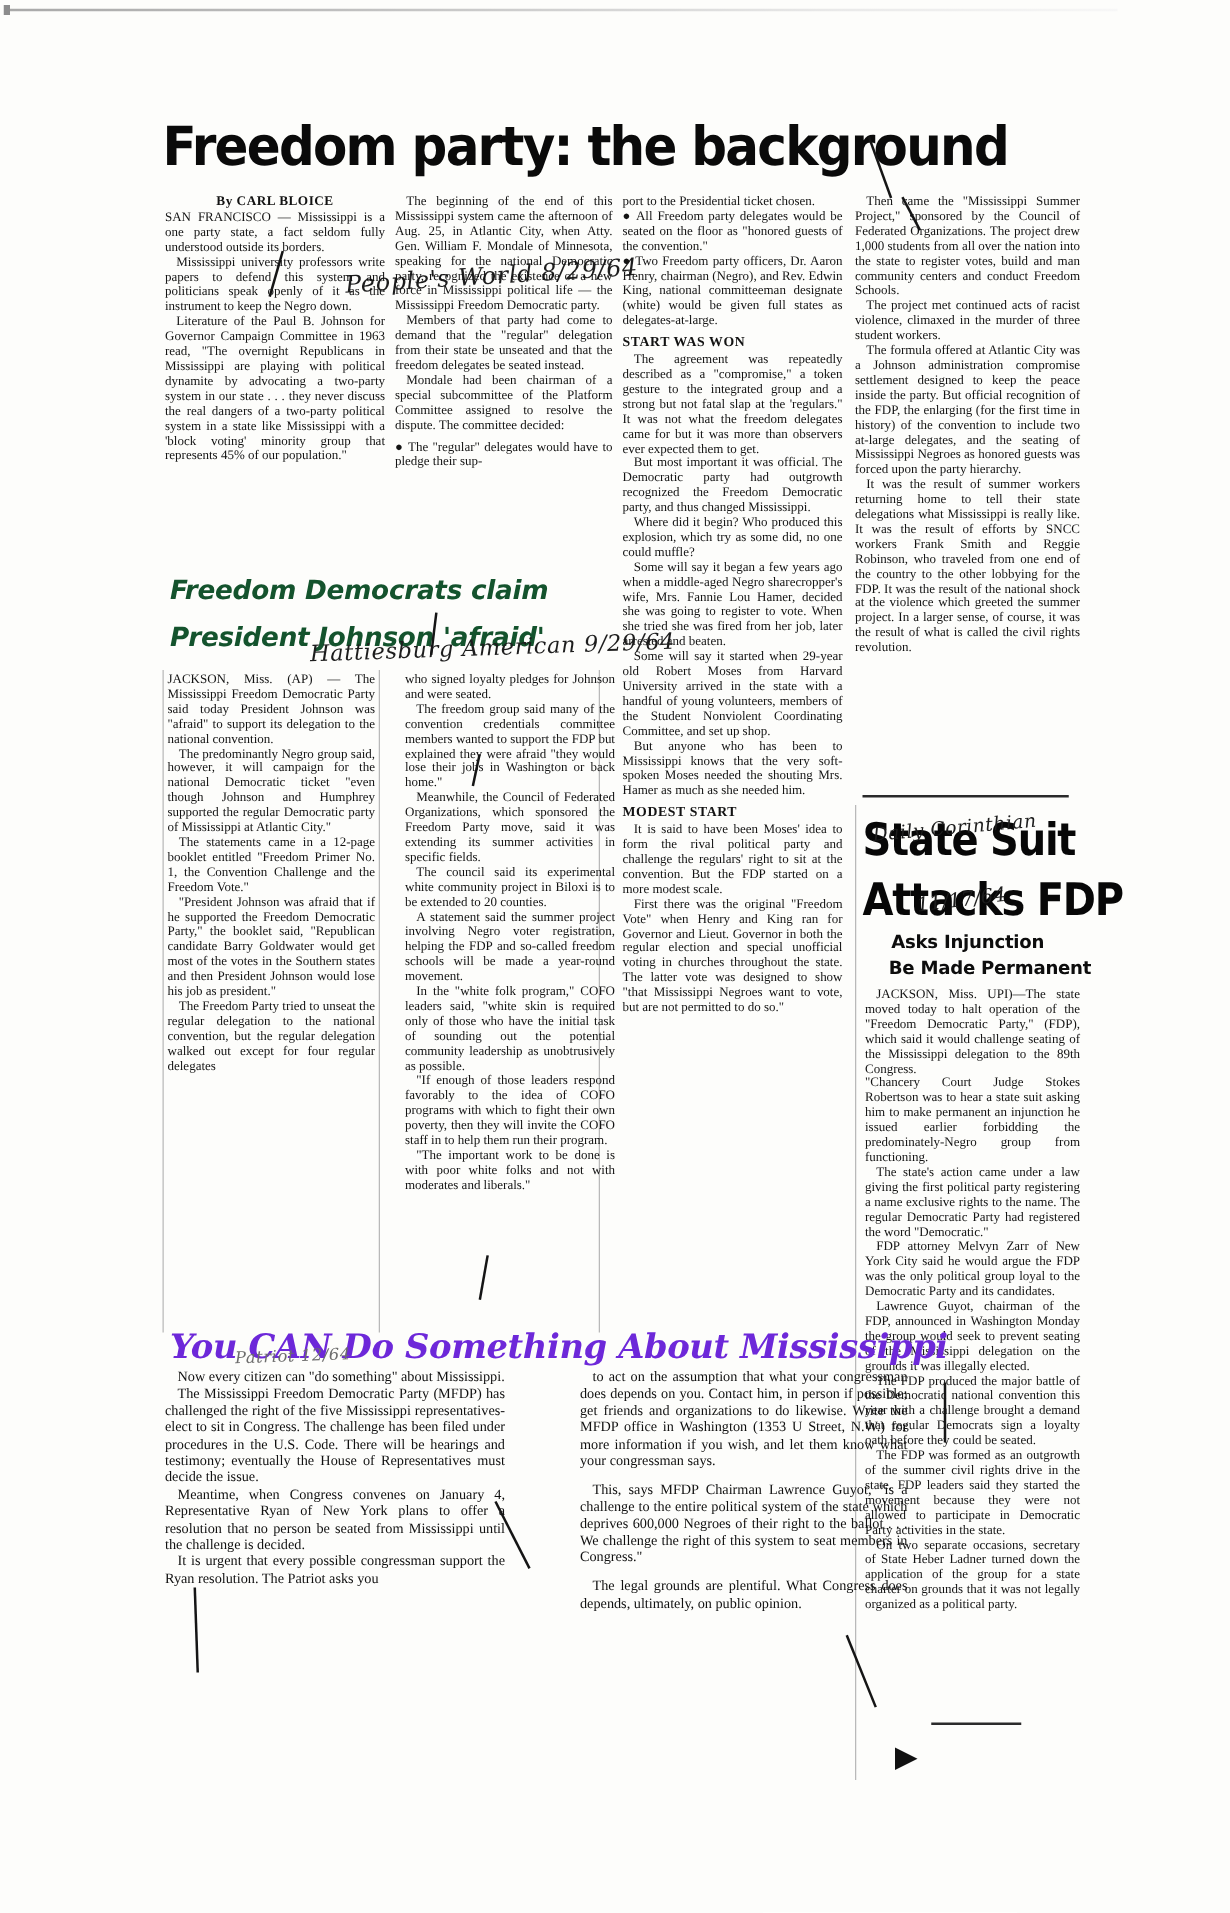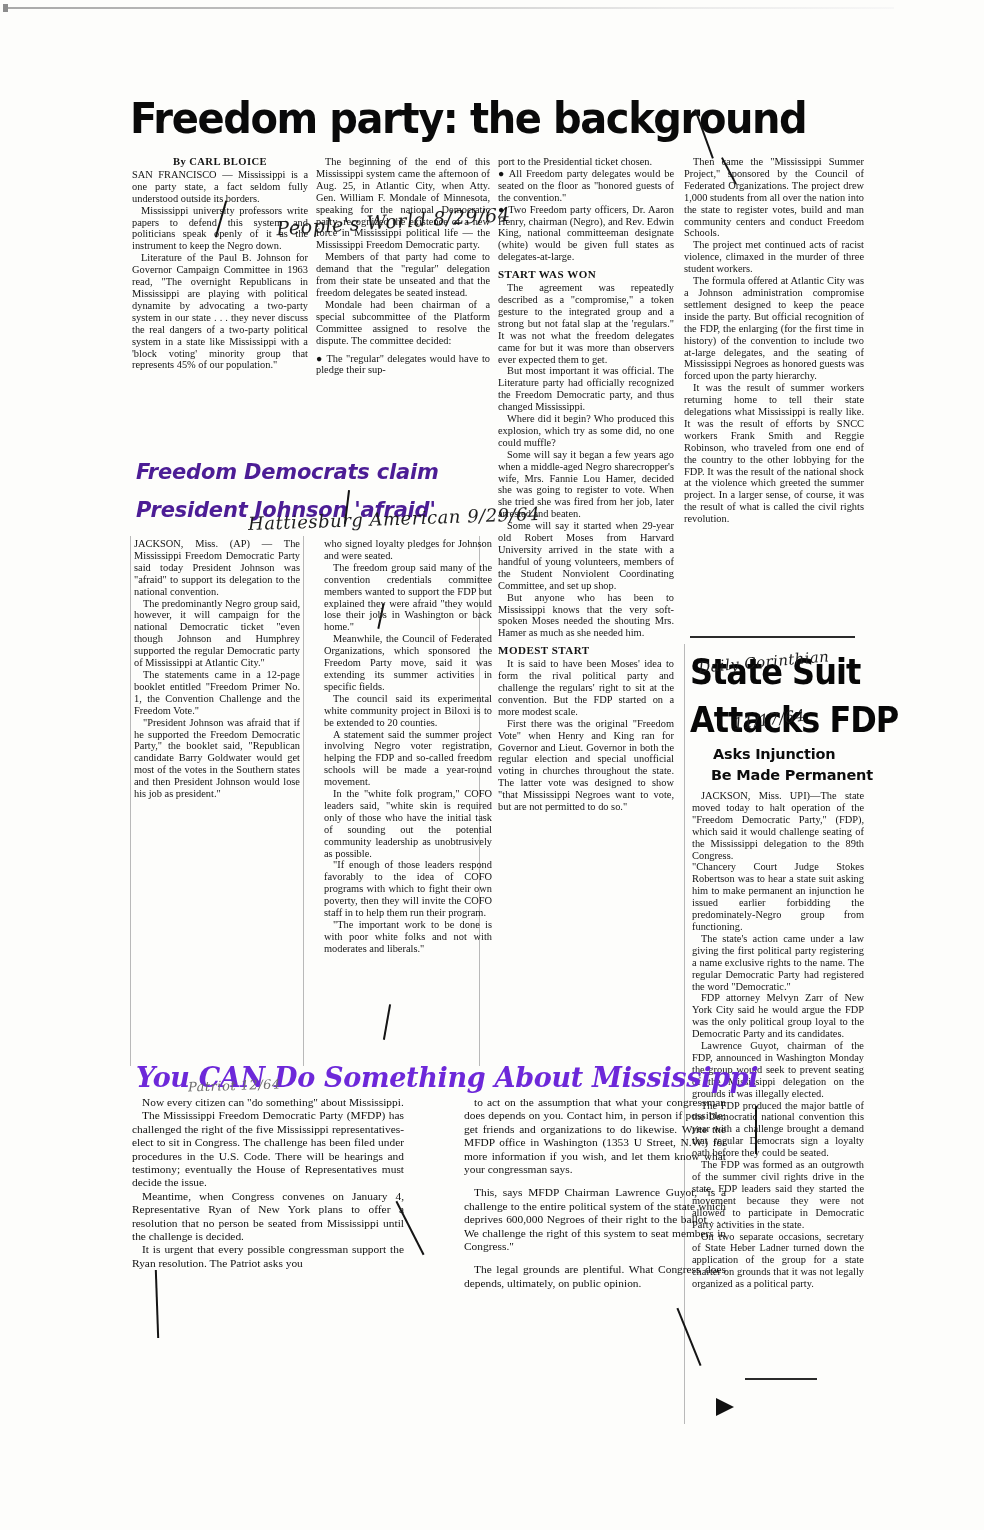--- a/index.html
+++ b/index.html
@@ -148,21 +148,21 @@
     height: 2px;
     background: #2a2a2a;
   }
 
   
   .head-italic {
     position: absolute;
     font-family: "DejaVu Sans", sans-serif;
     font-style: italic;
     font-weight: 700;
-    color: #4c1d95;
+    color: #14532d;
     white-space: nowrap;
   }
   .head-fd1 { left: 8px; top: 382px; font-size: 21px; letter-spacing: -.2px; }
   .head-fd2 { left: 8px; top: 420px; font-size: 21px; letter-spacing: -.2px; }
 
   
   .head-ss {
     position: absolute;
     font-family: "DejaVu Sans", sans-serif;
     font-weight: 700;
@@ -253,21 +253,21 @@
       <p>Mondale had been chairman of a special subcommittee of the Platform Committee assigned to resolve the dispute. The committee decided:</p>
       <p class="bullet" style="margin-top:6px;">● The "regular" delegates would have to pledge their sup-</p>
     </div>
 
     <div class="col" style="left:370px; top:78px; width:176px;">
       <p class="noind">port to the Presidential ticket chosen.</p>
       <p class="bullet">● All Freedom party delegates would be seated on the floor as "honored guests of the convention."</p>
       <p class="bullet">● Two Freedom party officers, Dr. Aaron Henry, chairman (Negro), and Rev. Edwin King, national committeeman designate (white) would be given full states as delegates-at-large.</p>
       <h4>START WAS WON</h4>
       <p>The agreement was repeatedly described as a "compromise," a token gesture to the integrated group and a strong but not fatal slap at the 'regulars." It was not what the freedom delegates came for but it was more than observers ever expected them to get.</p>
-      <p>But most important it was official. The Literature party had officially recognized the Freedom Democratic party, and thus changed Mississippi.</p>
+      <p>But most important it was official. The Democratic party had outgrowth recognized the Freedom Democratic party, and thus changed Mississippi.</p>
       <p>Where did it begin? Who produced this explosion, which try as some did, no one could muffle?</p>
       <p>Some will say it began a few years ago when a middle-aged Negro sharecropper's wife, Mrs. Fannie Lou Hamer, decided she was going to register to vote. When she tried she was fired from her job, later arrested and beaten.</p>
       <p>Some will say it started when 29-year old Robert Moses from Harvard University arrived in the state with a handful of young volunteers, members of the Student Nonviolent Coordinating Committee, and set up shop.</p>
       <p>But anyone who has been to Mississippi knows that the very soft-spoken Moses needed the shouting Mrs. Hamer as much as she needed him.</p>
       <h4>MODEST START</h4>
       <p>It is said to have been Moses' idea to form the rival political party and challenge the regulars' right to sit at the convention. But the FDP started on a more modest scale.</p>
       <p>First there was the original "Freedom Vote" when Henry and King ran for Governor and Lieut. Governor in both the regular election and special unofficial voting in churches throughout the state. The latter vote was designed to show "that Mississippi Negroes want to vote, but are not permitted to do so."</p>
     </div>
 
     <div class="col" style="left:556px; top:78px; width:180px;">
@@ -284,20 +284,21 @@
 
     <div class="rule-v" style="left:2px; top:458px; height:530px;"></div>
     <div class="rule-v" style="left:175px; top:458px; height:530px;"></div>
     <div class="rule-v" style="left:351px; top:458px; height:530px;"></div>
 
     <div class="col" style="left:6px; top:460px; width:166px;">
       <p class="noind">JACKSON, Miss. (AP) — The Mississippi Freedom Democratic Party said today President Johnson was "afraid" to support its delegation to the national convention.</p>
       <p>The predominantly Negro group said, however, it will campaign for the national Democratic ticket "even though Johnson and Humphrey supported the regular Democratic party of Mississippi at Atlantic City."</p>
       <p>The statements came in a 12-page booklet entitled "Freedom Primer No. 1, the Convention Challenge and the Freedom Vote."</p>
       <p>"President Johnson was afraid that if he supported the Freedom Democratic Party," the booklet said, "Republican candidate Barry Goldwater would get most of the votes in the Southern states and then President Johnson would lose his job as president."</p>
+      <p>The Freedom Party tried to unseat the regular delegation to the national convention, but the regular delegation walked out except for four regular delegates</p>
     </div>
 
     <div class="col" style="left:180px; top:460px; width:168px;margin-left:16px;">
       <p class="noind">who signed loyalty pledges for Johnson and were seated.</p>
       <p>The freedom group said many of the convention credentials committee members wanted to support the FDP but explained they were afraid "they would lose their jobs in Washington or back home."</p>
       <p>Meanwhile, the Council of Federated Organizations, which sponsored the Freedom Party move, said it was extending its summer activities in specific fields.</p>
       <p>The council said its experimental white community project in Biloxi is to be extended to 20 counties.</p>
       <p>A statement said the summer project involving Negro voter registration, helping the FDP and so-called freedom schools will be made a year-round movement.</p>
       <p>In the "white folk program," COFO leaders said, "white skin is required only of those who have the initial task of sounding out the potential community leadership as unobtrusively as possible.</p>
       <p>"If enough of those leaders respond favorably to the idea of COFO programs with which to fight their own poverty, then they will invite the COFO staff in to help them run their program.</p>

